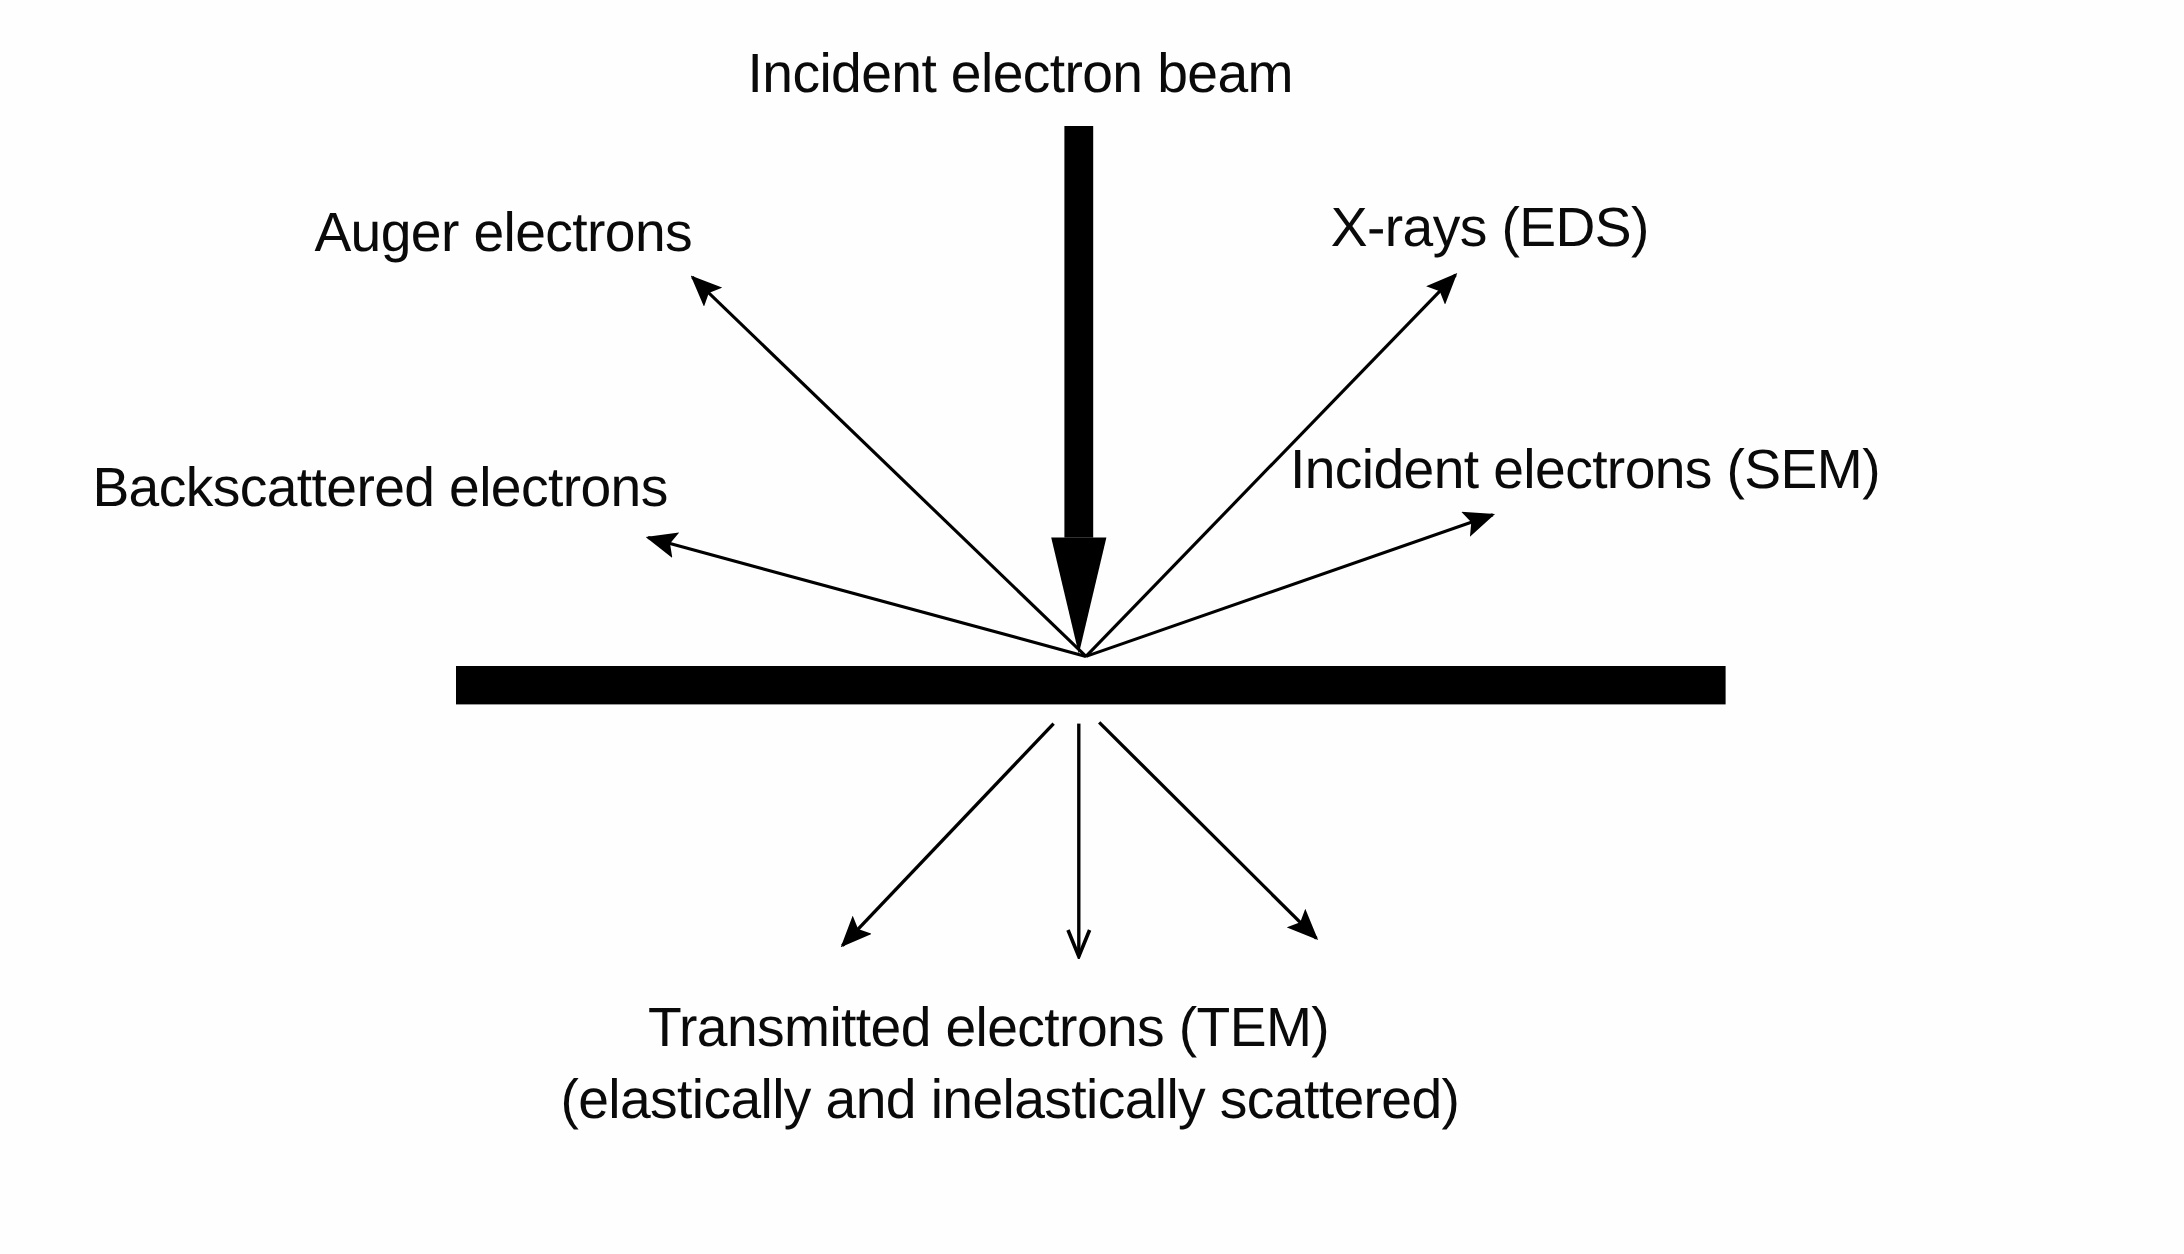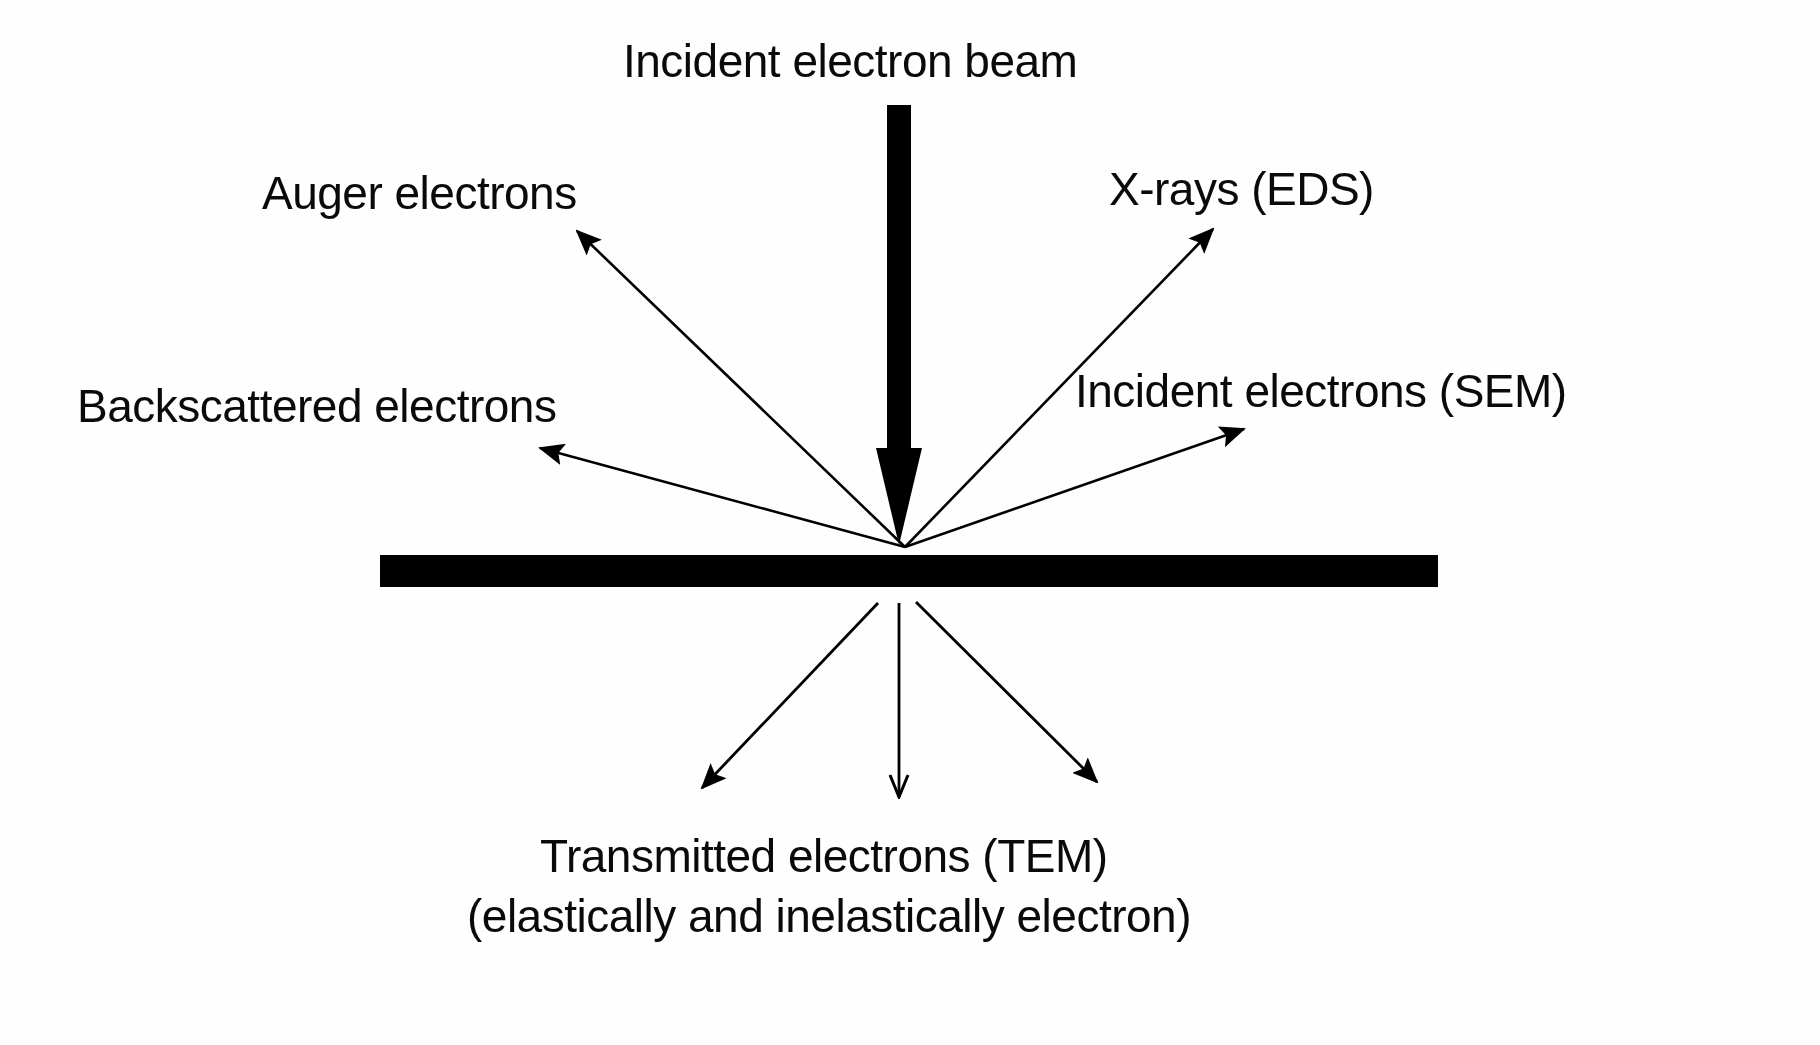--- a/index.html
+++ b/index.html
@@ -74,14 +74,14 @@
   <div class="label" style="left:262px; top:170px;">Auger electrons</div>
 
   <div class="label" style="left:1097px; top:166px;margin-left:12px;">X-rays (EDS)</div>
 
   <div class="label" style="left:77px; top:383px;">Backscattered electrons</div>
 
   <div class="label" style="left:1075px; top:368px;">Incident electrons (SEM)</div>
 
   <div class="label" style="left:540px; top:821px;margin-top:12px;">Transmitted electrons (TEM)</div>
 
-  <div class="label" style="left:467px; top:893px;">(elastically and inelastically electron)</div>
+  <div class="label" style="left:467px; top:893px;">(elastically and inelastically scattered)</div>
 </div>
 
 </body></html>

